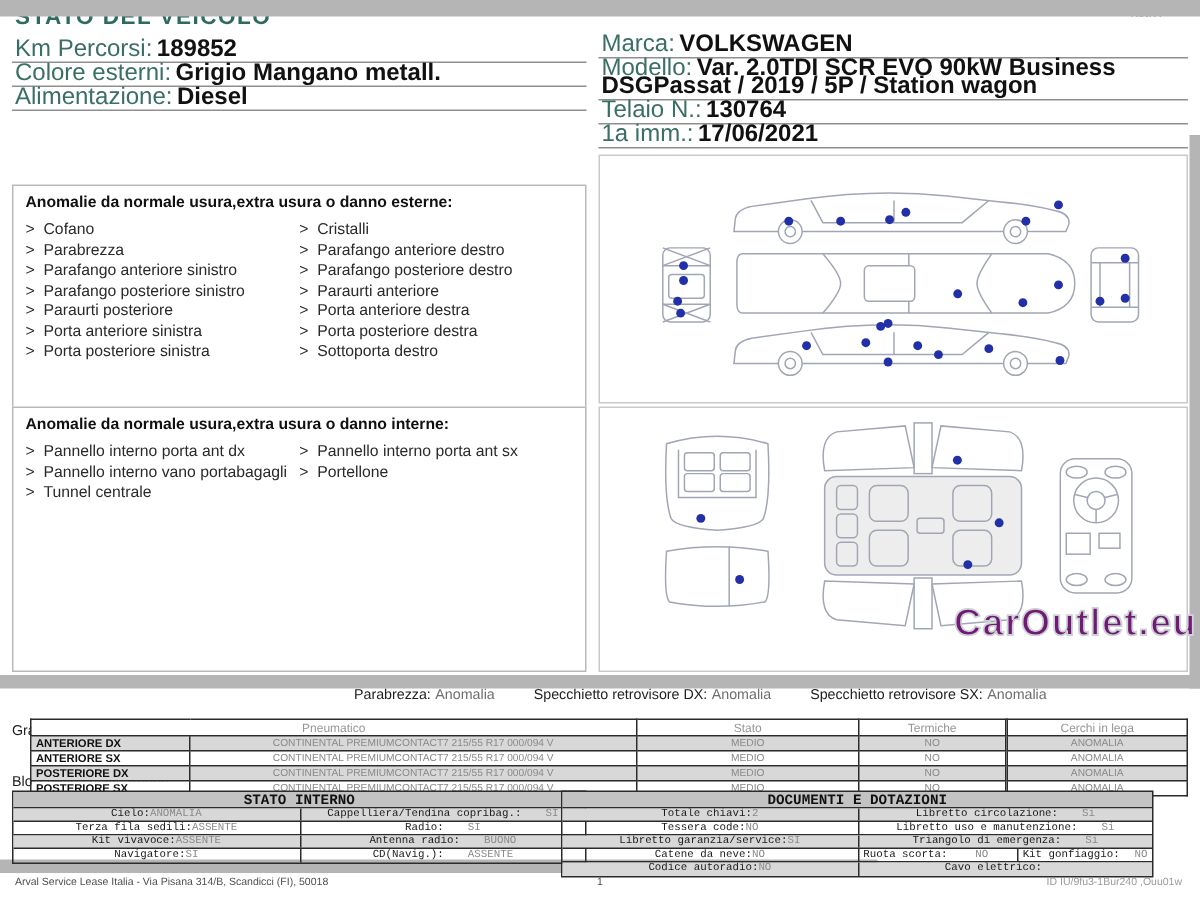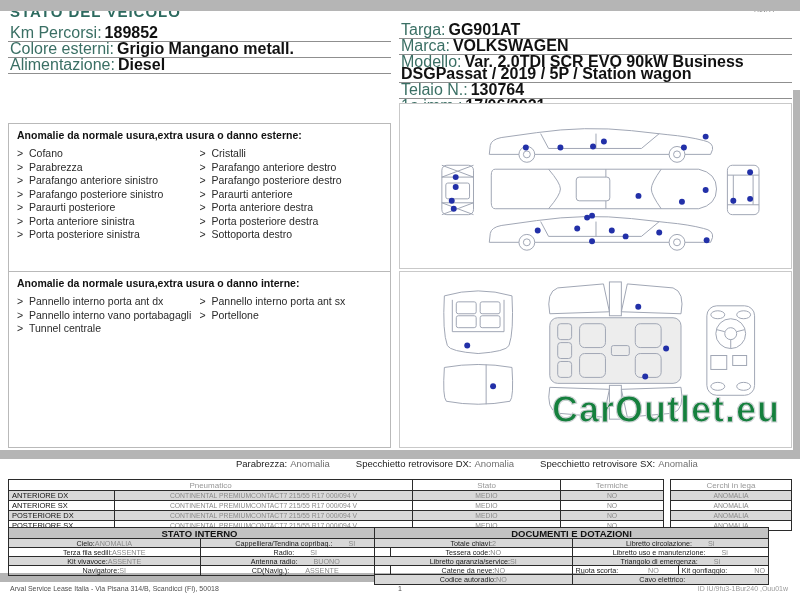--- a/index.html
+++ b/index.html
@@ -45,35 +45,35 @@
   .cond .stack { width:228px; }
   .cond .stack div { margin-bottom:1px;margin-top:24px; }
   .cond .cl { margin-right:26px; white-space:nowrap; }
   .cl-label { color:#222; }
   .cl-value { color:#6e6e6e; margin-left:3px; }
 
   
   .tyres { position:absolute; left:8px; top:479px; width:784px; display:flex;
            justify-content:space-between; }
   table { border-collapse:collapse; }
-  .t-main { width:656px; }
+  .t-main { width:656px;margin-left:12px; }
   .t-cerchi { width:122px; }
   .tyres th { border:1px solid #2b2b2b; color:#979797; font-weight:normal;
               font-size:8px; height:11px; text-align:center; background:#fff; }
   .tyres td { border:1px solid #2b2b2b; font-size:6.8px; height:9.5px; color:#8a8a8a;
               text-align:center; padding:0 2px; }
-  .tyres td.pos { font-size:7.5px; font-weight:normal; color:#111; text-align:left;
+  .tyres td.pos { font-size:7.5px; font-weight:bold; color:#111; text-align:left;
                   padding-left:3px; width:106px; }
   .tyres td.tyre { width:298px; }
   .tyres td.stato { width:148px; }
   .tyres tbody tr:nth-child(odd) td { background:#d8d8d8; }
   .tyres tbody tr:nth-child(even) td { background:#fff; }
 
   
-  .bt { position:absolute; top:527px; border:1px solid #2b2b2b; }
+  .bt { position:absolute; top:527px; border:1px solid #2b2b2b;font-family:Liberation Mono, monospace; }
   .bt-left { left:8px; width:383px; }
   .bt-right { left:374px; width:395px; }
   .bt-header { background:#c3c3c3; border-bottom:1px solid #2b2b2b; font-size:9.5px;
                font-weight:bold; color:#111; text-align:center; height:11px;
                line-height:11px; }
   .bt-row { display:flex; height:9px; line-height:9px; border-bottom:1px solid #2b2b2b; }
   .bt-row:last-child { border-bottom:none; }
   .bt-rows .bt-row:nth-child(odd) { background:#d8d8d8; }
   .bt-cell { display:flex; justify-content:center; width:50%; padding:0 3px;
              font-size:7.2px; overflow:hidden; white-space:nowrap; }
@@ -82,22 +82,22 @@
   .bt-cell .val { color:#8a8a8a; }
   .bt-pair { display:flex; justify-content:space-between; flex:1; }
   .bt-pair + .bt-pair { border-left:1px solid #2b2b2b; padding-left:3px; margin-left:3px; }
 
   
   .footer { position:absolute; left:0; top:585px; width:800px; font-size:7px;
             color:#4f4f4f; z-index:2; }
   .foot-company { position:absolute; left:10px; }
   .foot-page { position:absolute; left:50%; transform:translateX(-50%); }
   .foot-id { position:absolute; right:12px; color:#9a9a9a; }
-  .watermark { position:absolute; right:20px; bottom:0px; font-size:36px; font-weight:bold;
-               line-height:1; color:#15803d; -webkit-text-stroke:1.2px #cdd2d4;
+  .watermark { position:absolute; right:2px; bottom:0px; font-size:25px; font-weight:bold;
+               line-height:1; color:#701a75; -webkit-text-stroke:1.2px #cdd2d4;
                z-index:5; letter-spacing:1px; }
 </style>
 </head>
 <body>
 
 <div class="page">
 
   <div class="title">STATO DEL VEICOLO</div>
   <div class="rev">Rev. A</div>
 
@@ -107,23 +107,20 @@
     </div>
     <div class="hdr-row">
       <span class="hdr-label">Colore esterni:</span><span class="hdr-value">Grigio Mangano metall.</span>
     </div>
     <div class="hdr-row">
       <span class="hdr-label">Alimentazione:</span><span class="hdr-value">Diesel</span>
     </div>
   </div>
 
   <div class="hdr-block hdr-right">
-    <div class="hdr-row">
-      <span class="hdr-label">Targa:</span><span class="hdr-value">GG901AT</span>
-    </div>
     <div class="hdr-row">
       <span class="hdr-label">Marca:</span><span class="hdr-value">VOLKSWAGEN</span>
     </div>
     <div class="hdr-row">
       <span class="hdr-label">Modello:</span><span class="hdr-value">Var. 2.0TDI SCR EVO 90kW Business DSGPassat / 2019 / 5P / Station wagon</span>
     </div>
     <div class="hdr-row">
       <span class="hdr-label">Telaio N.:</span><span class="hdr-value">130764</span>
     </div>
     <div class="hdr-row">

